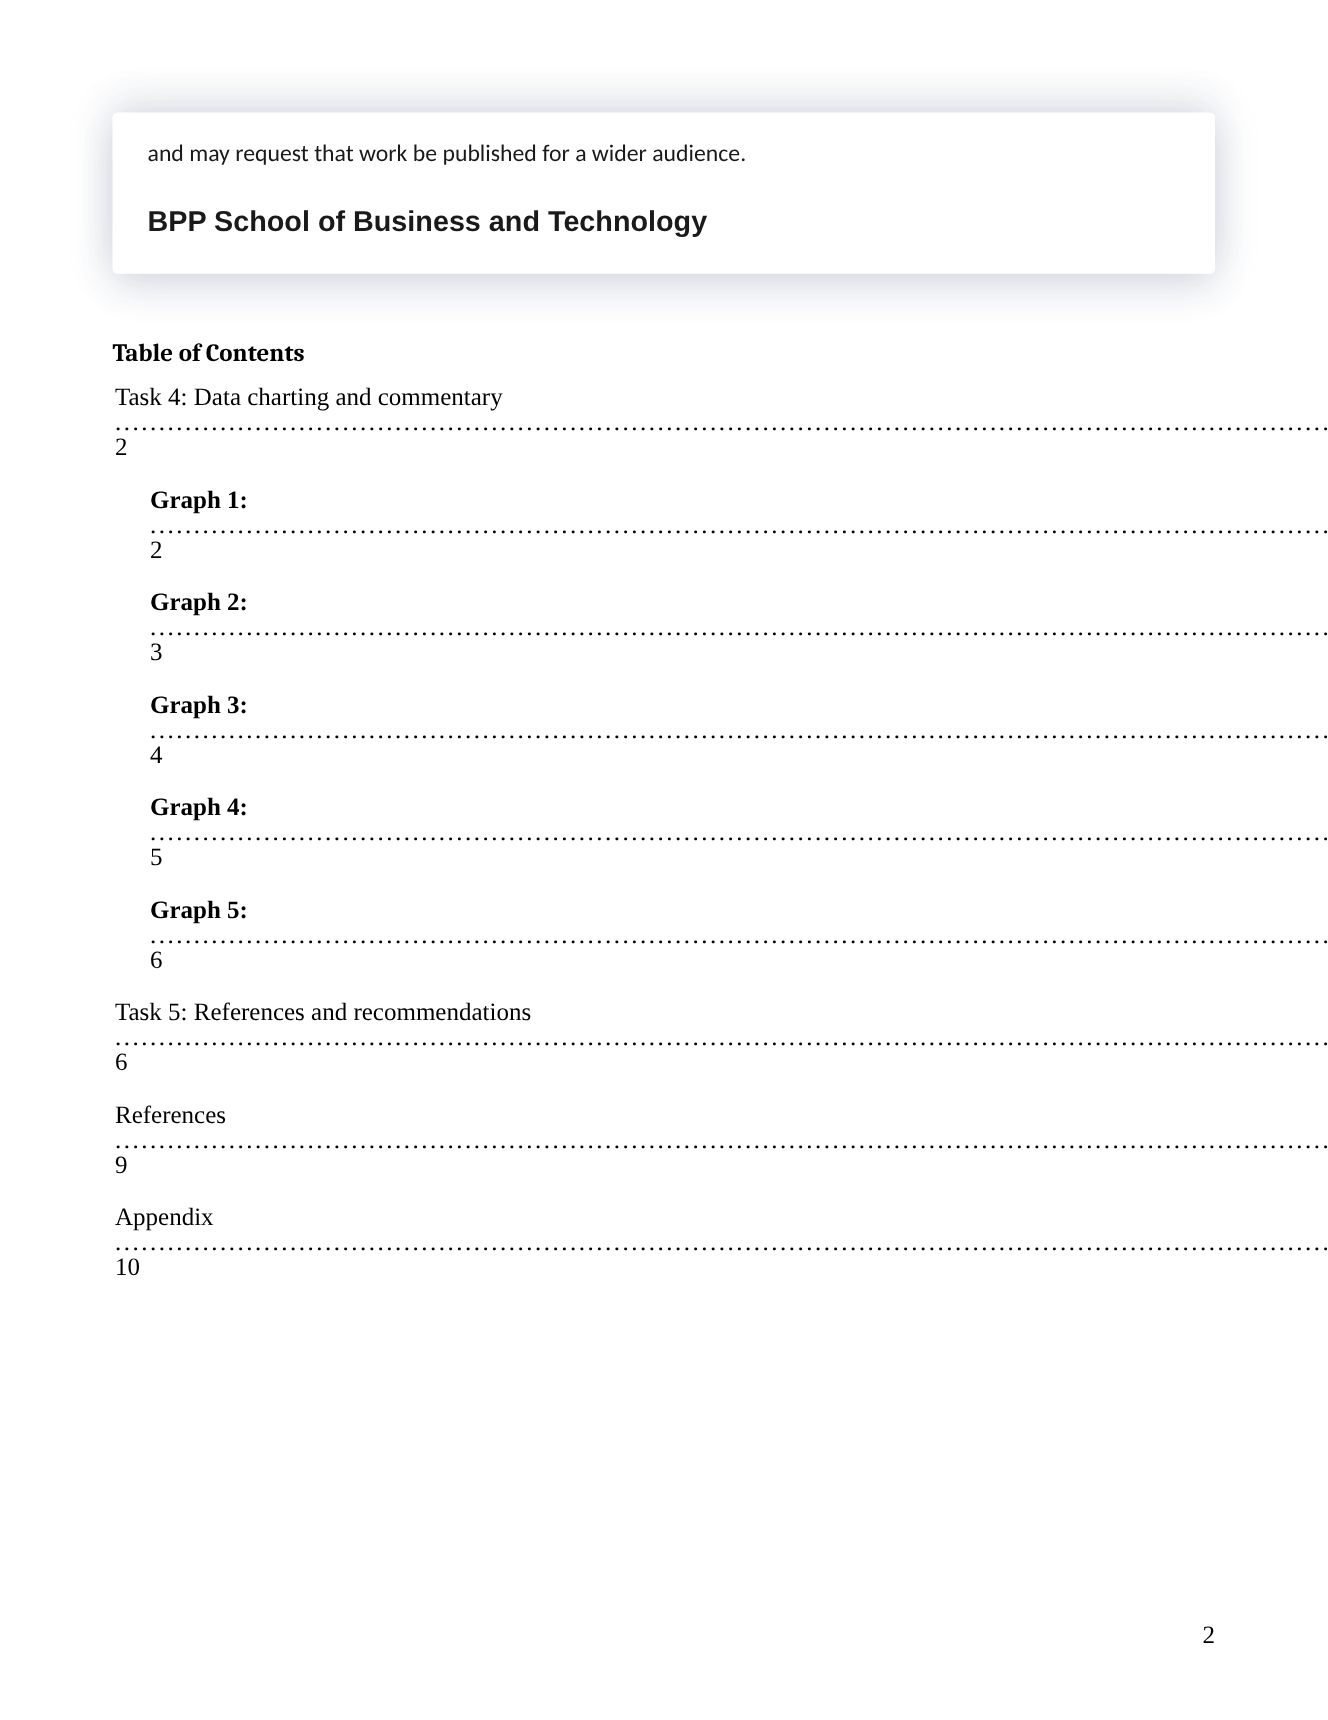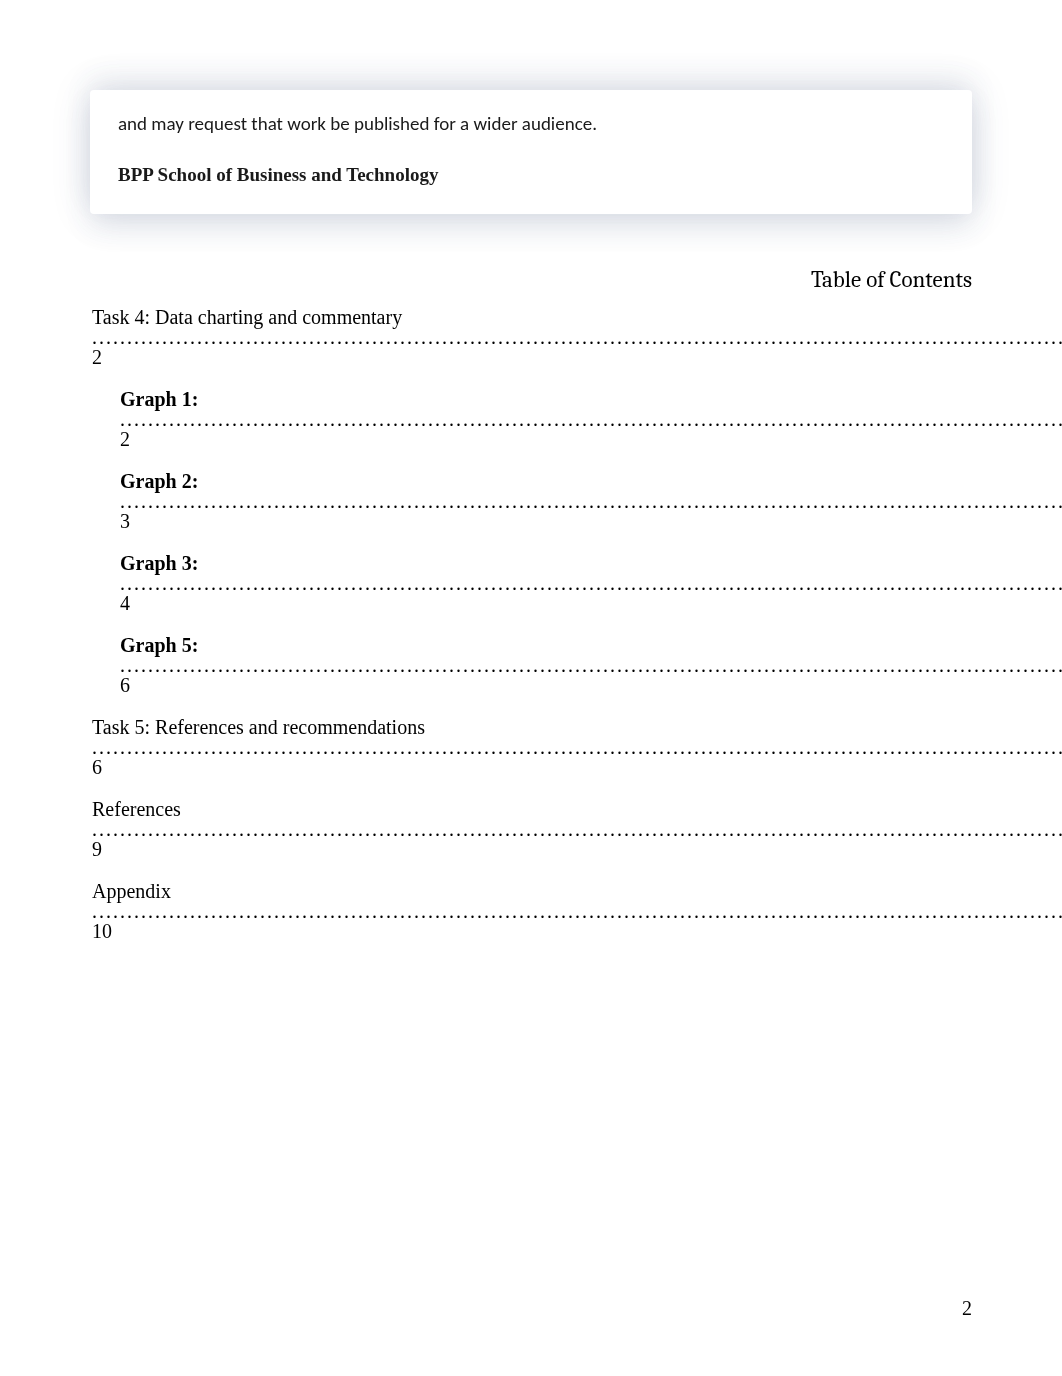--- a/index.html
+++ b/index.html
@@ -30,31 +30,31 @@
     margin-bottom: 52px;
   }
   .info-line {
     font-family: "Calibri", "Segoe UI", Arial, sans-serif;
     font-size: 19px;
     line-height: 1.45;
     color: #1a1a1a;
     margin: 0 0 26px 0;
   }
   .info-school {
-    font-family: Liberation Serif, serif;
-    font-size: 19px;
+    font-family: Liberation Sans, sans-serif;
+    font-size: 23px;
     font-weight: 700;
     color: #1a1a1a;
     margin: 0;
   }
   .toc-heading {
     font-family: "Cambria", Georgia, "Times New Roman", serif;
-    font-size: 23px;
-    font-weight: 400;
-    text-align: right;
+    font-size: 20px;
+    font-weight: 700;
+    text-align: left;
     margin: 0 0 14px 0;
     color: #000;
   }
   .toc {
     font-size: 20px;
     line-height: 1.0;
   }
   .toc-row {
     display: flex;
     align-items: baseline;
@@ -123,20 +123,25 @@
       <span class="toc-leader"></span>
       <span class="toc-page">3</span>
     </div>
 
     <div class="toc-row level-2">
       <span class="toc-label bold">Graph 3:</span>
       <span class="toc-leader"></span>
       <span class="toc-page">4</span>
     </div>
 
+    <div class="toc-row level-2">
+      <span class="toc-label bold">Graph 4:</span>
+      <span class="toc-leader"></span>
+      <span class="toc-page">5</span>
+    </div>
 
     <div class="toc-row level-2">
       <span class="toc-label bold">Graph 5:</span>
       <span class="toc-leader"></span>
       <span class="toc-page">6</span>
     </div>
 
     <div class="toc-row level-1">
       <span class="toc-label">Task 5: References and recommendations</span>
       <span class="toc-leader"></span>

